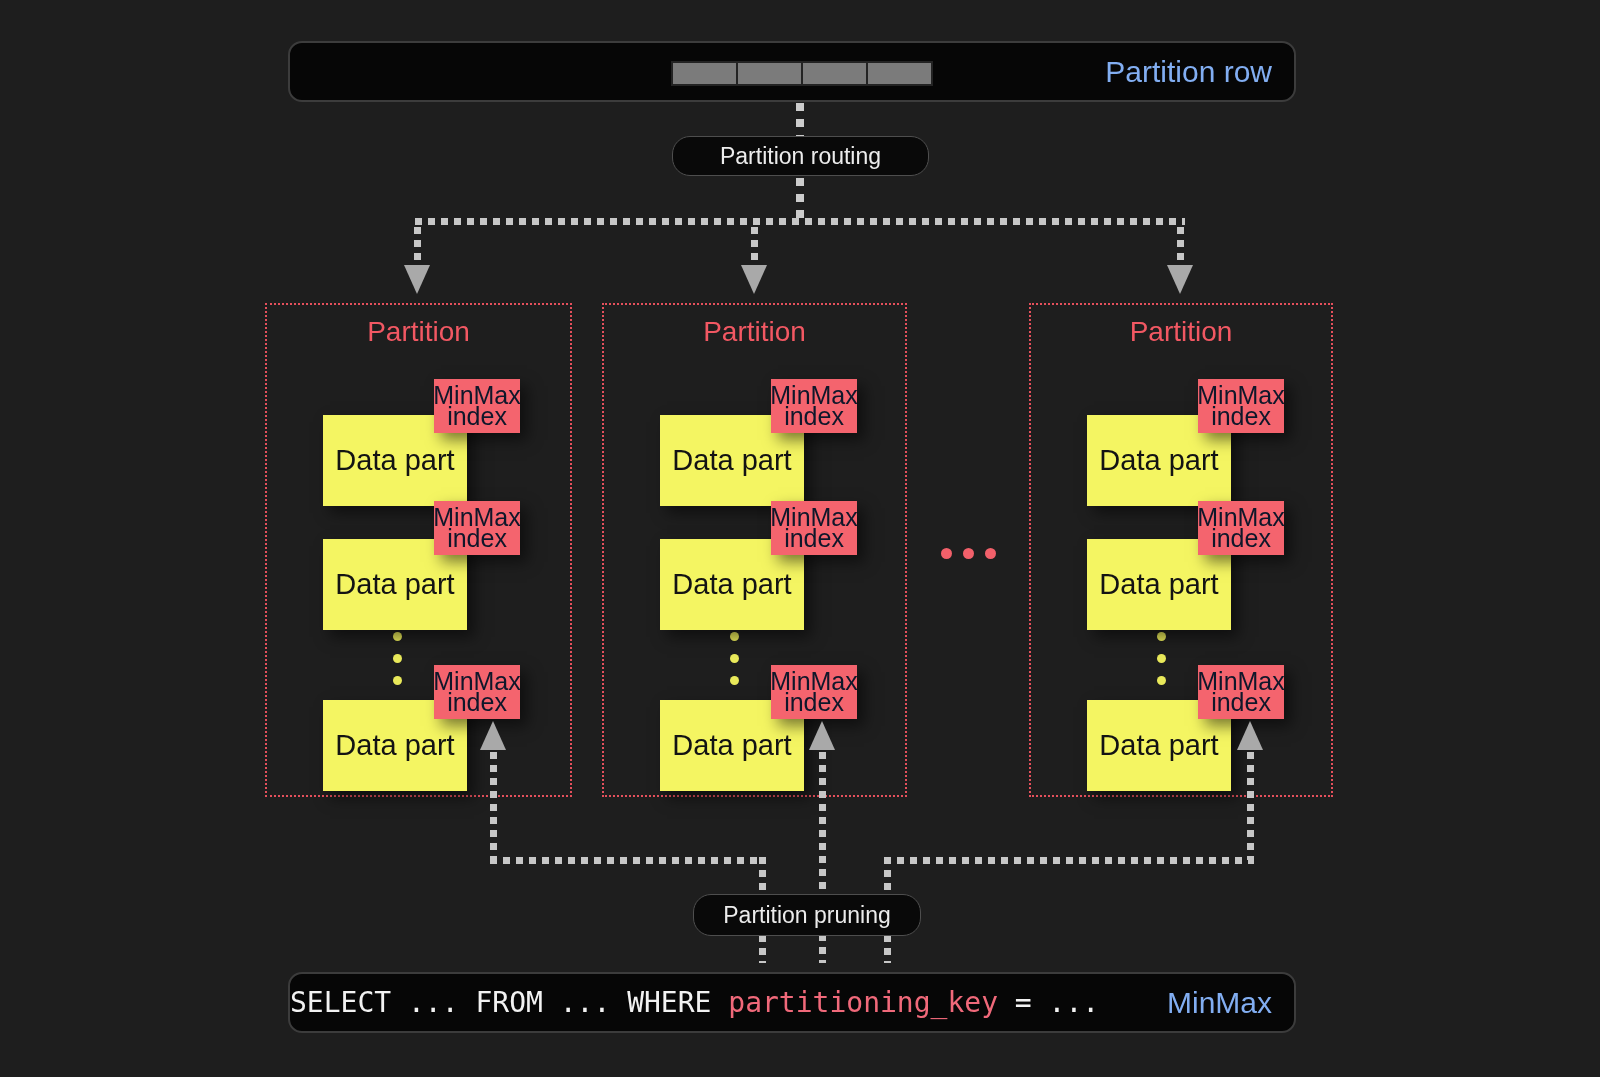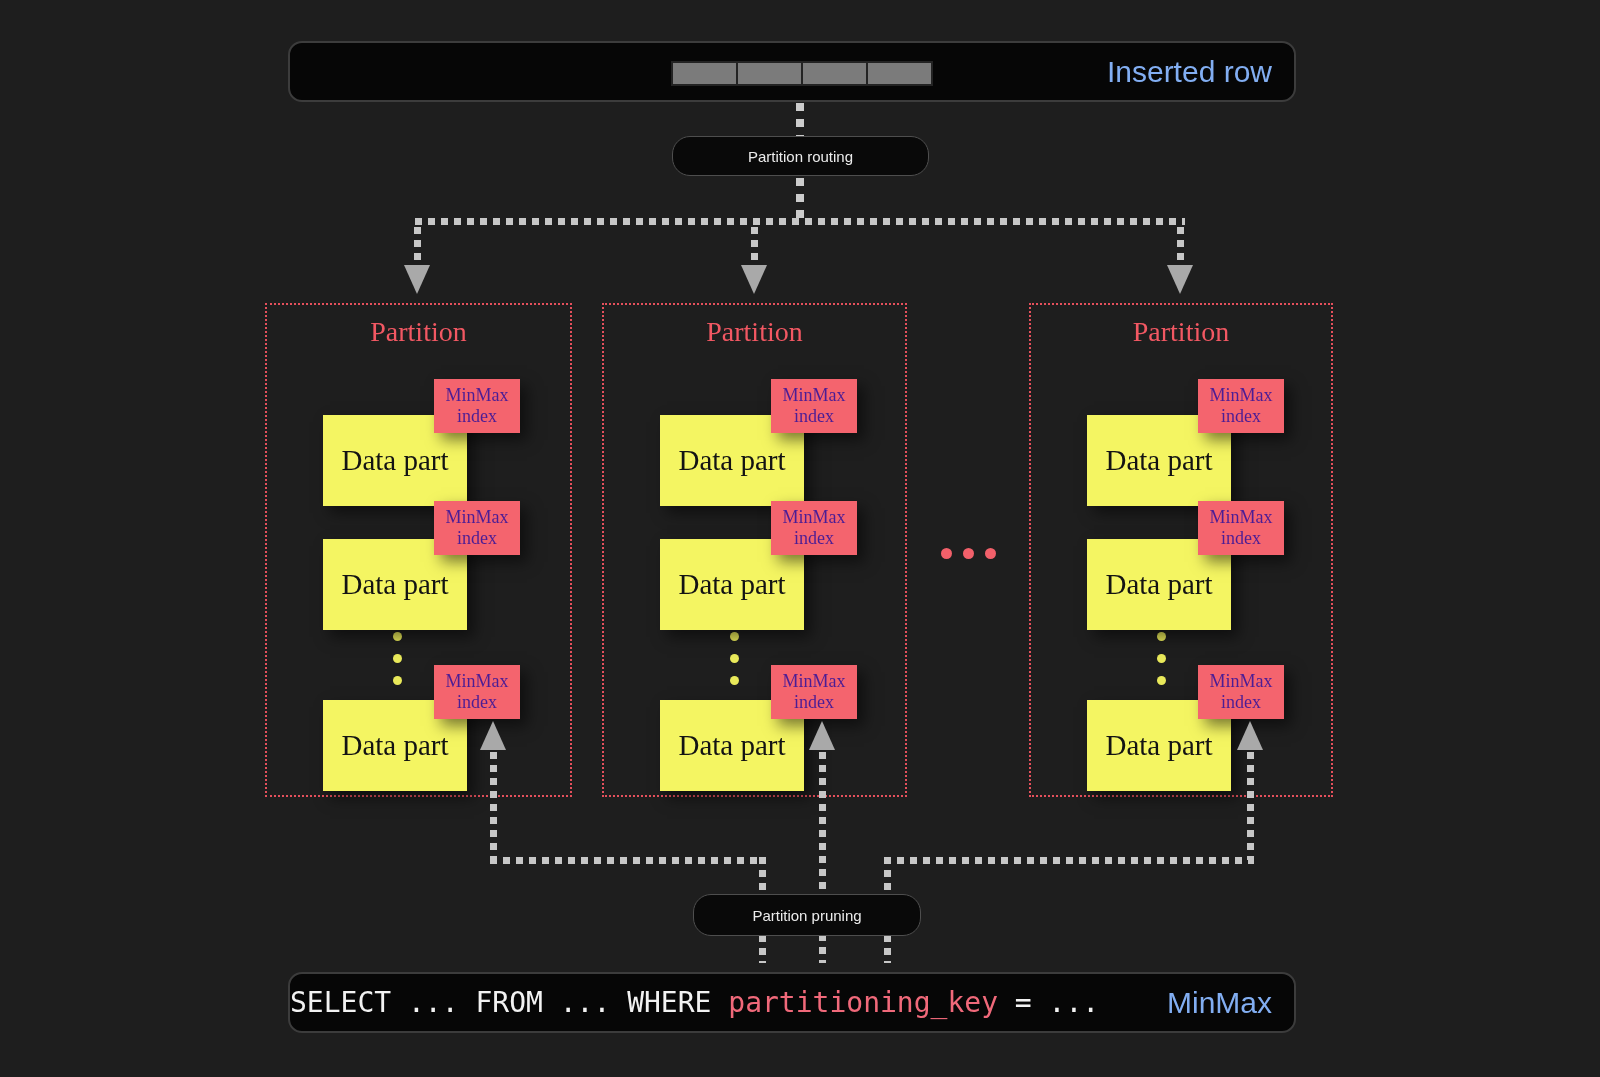--- a/index.html
+++ b/index.html
@@ -13,53 +13,53 @@
     position:absolute;left:288px;width:1008px;height:61px;
     background:#060606;border:2px solid #3c3c3c;border-radius:14px;
     box-sizing:border-box;display:flex;align-items:center;
   }
   .bar.top{top:41px;}
   .bar.bottom{top:972px;}
   .bar-label{margin-left:auto;padding-right:22px;color:#82aef2;font-size:30px;}
   .pill{
     position:absolute;background:#090909;border:1px solid #4e4e4e;border-radius:18px;
     box-sizing:border-box;display:flex;align-items:center;justify-content:center;
-    color:#ececec;font-size:15px;z-index:6;
+    color:#ececec;font-size:23px;z-index:6;
   }
   .pill.routing{left:672px;top:136px;width:257px;height:40px;}
   .pill.pruning{left:693px;top:894px;width:228px;height:42px;}
   
   .segments{
     position:absolute;left:381px;top:18px;width:262px;height:25px;
     display:flex;border:2px solid #232323;box-sizing:border-box;
   }
   .segments .cell{flex:1;background:#7b7b7b;}
   .segments .cell + .cell{border-left:2px solid #232323;}
   
   .partition{
     position:absolute;top:303px;height:494px;
-    border:2px dotted #e5505c;box-sizing:border-box;z-index:2;font-family:Liberation Serif, serif;
+    border:2px dotted #e5505c;box-sizing:border-box;z-index:2;
   }
   .partition.p1{left:265px;width:307px;}
   .partition.p2{left:602px;width:305px;}
   .partition.p3{left:1029px;width:304px;}
   .partition-title{
     text-align:center;margin-top:11px;font-size:28px;font-weight:500;color:#f25863;
   }
   .dp{
     position:absolute;left:56px;width:144px;height:91px;background:#f4f562;
     display:flex;align-items:center;justify-content:center;
     color:#131313;font-size:29px;z-index:3;
     box-shadow:7px 7px 14px rgba(0,0,0,0.5);
   }
   .dp.n1{top:110px;} .dp.n2{top:234px;} .dp.n3{top:395px;}
   .mm{
     position:absolute;left:167px;width:86px;height:54px;background:#f4646e;
     display:flex;align-items:center;justify-content:center;text-align:center;
-    color:#4c1d95;font-size:18px;line-height:21px;z-index:4;padding:0 2px;box-sizing:border-box;
+    color:#0f172a;font-size:25px;line-height:21px;z-index:4;padding:0 2px;box-sizing:border-box;
     box-shadow:7px 7px 14px rgba(0,0,0,0.5);
   }
   .mm.n1{top:74px;} .mm.n2{top:196px;} .mm.n3{top:360px;}
   .ydot{position:absolute;width:9px;height:9px;border-radius:50%;background:#e9e95a;left:126px;}
   .ydot.d1{top:327px;} .ydot.d2{top:349px;} .ydot.d3{top:371px;}
   
   .pdot{position:absolute;width:11px;height:11px;border-radius:50%;background:#f2606a;top:548px;}
   .pdot.e1{left:941px;} .pdot.e2{left:963px;} .pdot.e3{left:985px;}
   
   .vdot{position:absolute;width:7px;z-index:3;
@@ -83,21 +83,21 @@
 
 <div class="canvas">
 
   <div class="bar top">
     <div class="segments">
       <div class="cell"></div>
       <div class="cell"></div>
       <div class="cell"></div>
       <div class="cell"></div>
     </div>
-    <div class="bar-label">Inserted row</div>
+    <div class="bar-label">Partition row</div>
   </div>
 
   <div class="vdot feed" style="left:796px;top:103px;height:33px;"></div>
   <div class="pill routing">
     <span>Partition routing</span>
   </div>
   <div class="vdot feed" style="left:796px;top:178px;height:40px;"></div>
   <div class="hdot" style="left:415px;top:218px;width:770px;"></div>
 
   <div class="vdot" style="left:414px;top:227px;height:38px;"></div>

